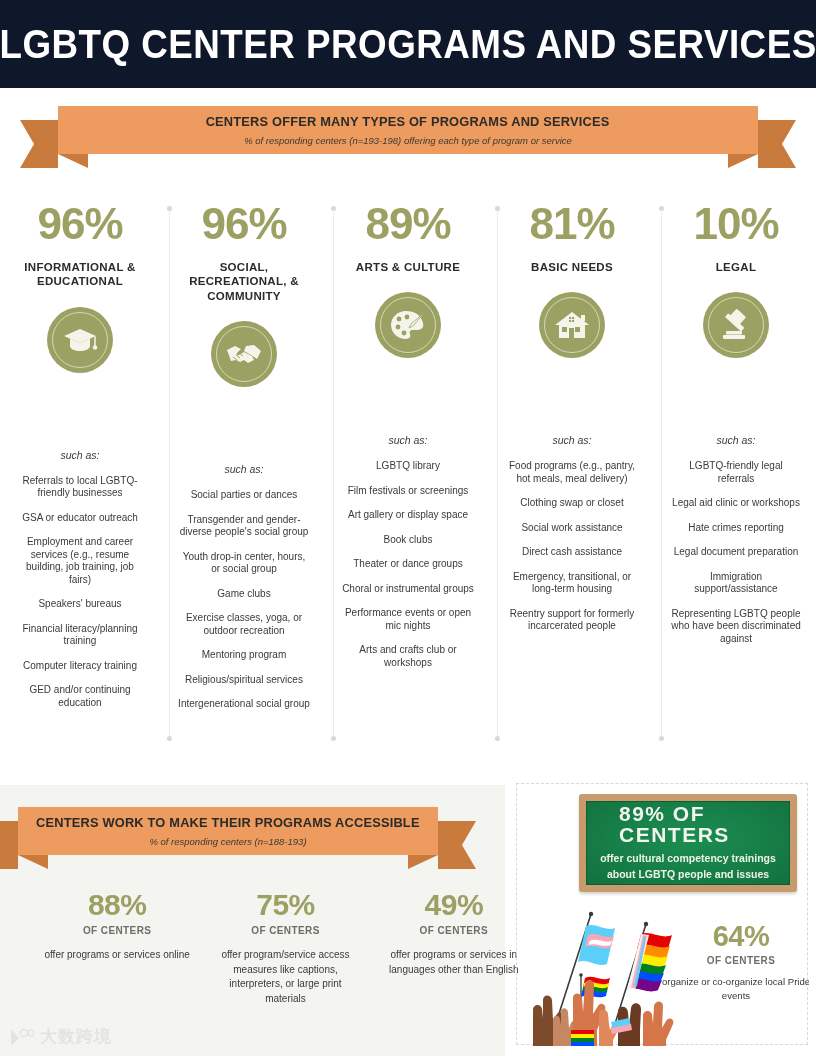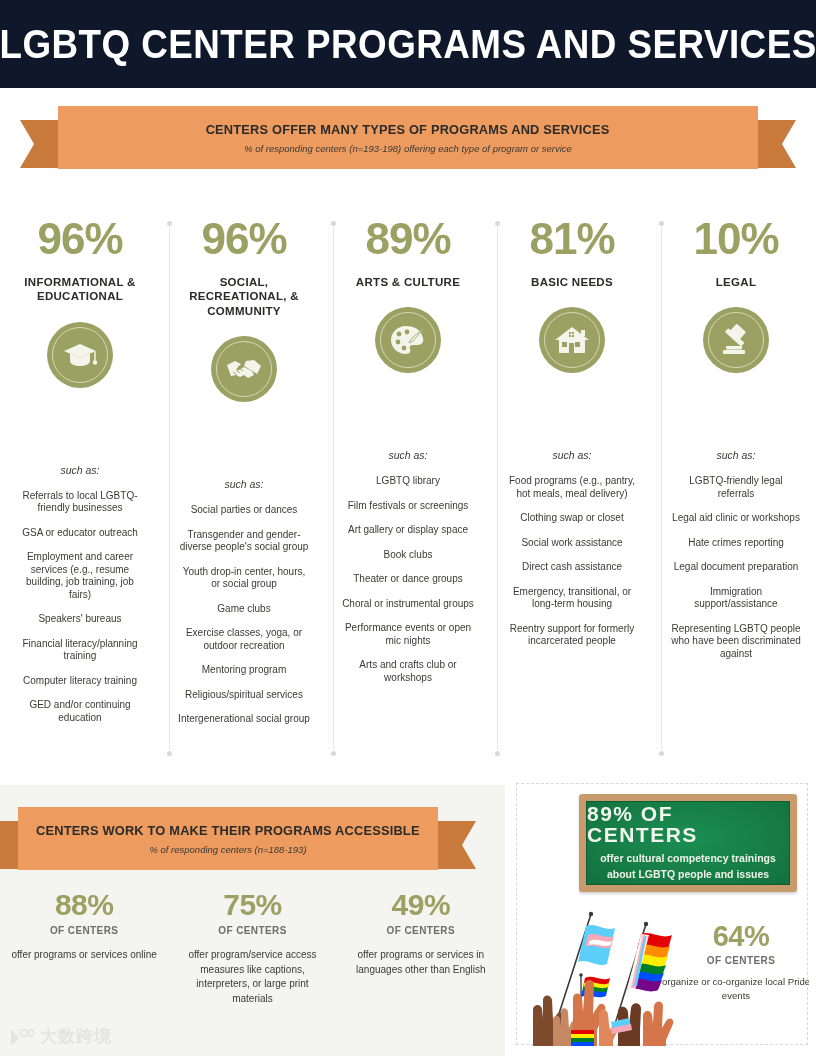--- a/index.html
+++ b/index.html
@@ -25,21 +25,21 @@
     font-family:"Liberation Sans Narrow","Liberation Sans",sans-serif;
     transform:scaleX(0.92);
     white-space:nowrap;
   }
   
   .ribbon-wrap{position:relative;margin-top:18px;}
   .ribbon-wrap.lower{margin-top:0;}
   .ribbon{
     position:relative;
     background:#ed9b5e;
-    height:63px;
+    height:48px;
     display:flex;flex-direction:column;align-items:center;justify-content:center;
     z-index:3;
   }
   .ribbon-title{
     color:#2b2b29;
     font-size:13.5px;
     font-weight:bold;
     letter-spacing:0.2px;
     font-family:"Liberation Sans Narrow","Liberation Sans",sans-serif;
     transform:scaleX(0.95);
@@ -138,20 +138,21 @@
   .lower-left-bg{
     position:absolute;left:0;top:0;width:505px;height:271px;
     background:#f4f4f1;
   }
   .lower-banner-wrap{
     position:absolute;left:18px;top:22px;width:420px;
   }
   .acc-stats{
     position:absolute;left:0;top:105px;width:505px;
     display:flex;
+    padding-left:33px;
   }
   .acc-col{flex:1 1 0;text-align:center;padding:0 10px;box-sizing:border-box;}
   .acc-pct{
     font-size:30px;font-weight:bold;color:#9ba063;
     font-family:"Liberation Sans Narrow","Liberation Sans",sans-serif;
     line-height:1;letter-spacing:-0.5px;
   }
   .acc-of{
     margin-top:5px;
     font-size:10px;font-weight:bold;color:#6e6e66;
@@ -183,20 +184,21 @@
     background-image:radial-gradient(ellipse at 50% 45%, #1b8e52 0%, #13713f 100%);
     display:flex;flex-direction:column;align-items:center;justify-content:center;
     box-sizing:border-box;
     border:1px solid #0e5e34;
   }
   .cb-head{
     color:#f2f5ee;font-size:21px;font-weight:bold;
     font-family:"Liberation Sans Narrow","Liberation Sans",sans-serif;
     letter-spacing:1.5px;
     line-height:1;
+    padding-left:32px;
   }
   .cb-l1,.cb-l2{
     color:#eef3e8;font-size:10.5px;font-weight:bold;
     font-family:"Liberation Sans Narrow","Liberation Sans",sans-serif;
     line-height:1.5;
   }
   .cb-l1{margin-top:6px;}
   .pride-area{
     position:absolute;left:0;top:118px;width:292px;height:144px;
     overflow:hidden;

